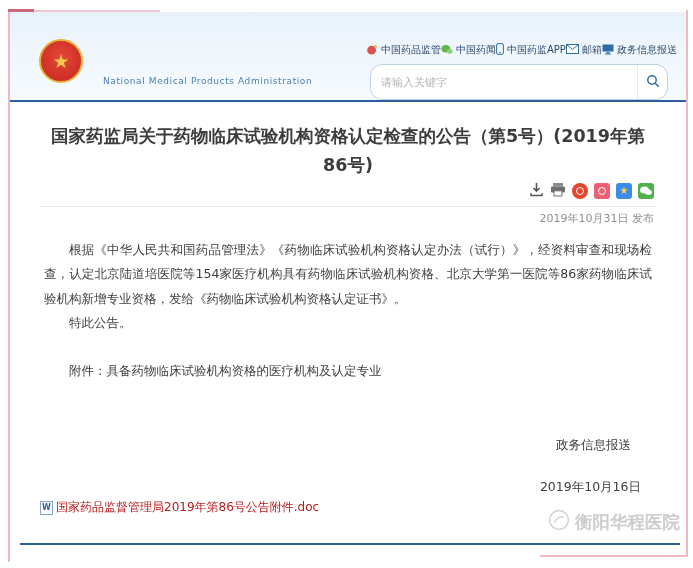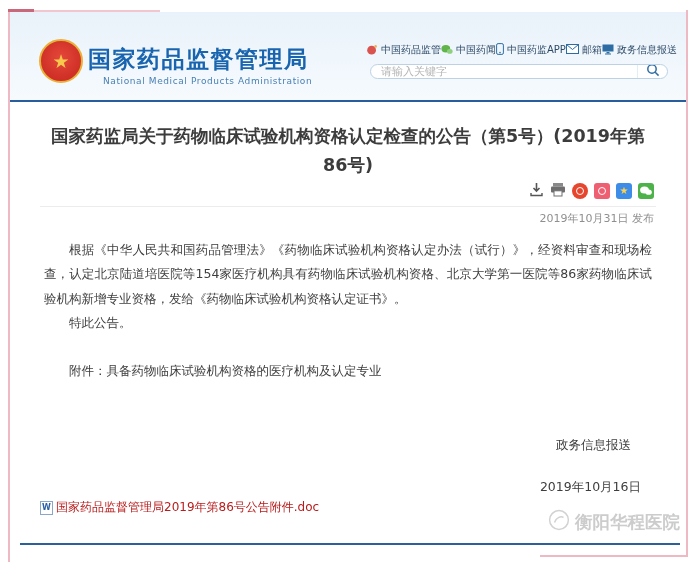--- a/index.html
+++ b/index.html
@@ -27,21 +27,21 @@
   .org-cn { position:absolute; left:78px; top:32px; font-size:23px; font-weight:bold;
     color:#1864ae; letter-spacing:1.5px; white-space:nowrap; }
   .org-en { position:absolute; left:93px; top:64px; font-size:9px; color:#4a80b4;
     letter-spacing:0.6px; white-space:nowrap; }
 
   .topnav { position:absolute; right:18px; top:31px; width:302px; display:flex;
     justify-content:space-between; }
   .topnav a { display:flex; align-items:center; gap:3px; font-size:10px; color:#2e4a68;
     text-decoration:none; white-space:nowrap; cursor:pointer; }
 
-  .searchbox { position:absolute; right:18px; top:52px; width:298px; height:15px;
+  .searchbox { position:absolute; right:18px; top:52px; width:298px; height:36px;
     background:#fff; border:1px solid #bcd2e4; border-radius:12px;
     display:flex; align-items:flex-start; overflow:hidden; }
   .searchbox input { flex:1; height:100%; border:none; outline:none; background:transparent;
     padding:0 10px; font-size:11px; color:#555; font-family:inherit; }
   .searchbox input::placeholder { color:#b5b5b5; }
   .search-btn { width:30px; height:100%; border:none; background:transparent;
     border-left:1px solid #e3edf5; display:flex; align-items:center; justify-content:center;
     cursor:pointer; }
 
   .header-divider { position:absolute; left:0; top:88px; width:100%; height:2px; background:#2a5d9b; }
@@ -92,21 +92,20 @@
 <div class="frame frame-corner"></div>
 <div class="frame frame-right"></div>
 <div class="frame frame-bottom"></div>
 
 <div class="page">
 
   <header class="site-header">
     <div class="emblem">
       <span>★</span>
     </div>
-    <div class="org-cn">国家药品监督管理局</div>
     <div class="org-en">National Medical Products Administration</div>
 
     <nav class="topnav">
       <a>
         <span><svg width="12" height="11">
               <circle cx="5.6" cy="6.2" r="4.4" fill="#d9534f"></circle>
               <circle cx="9.6" cy="2.4" r="1.3" fill="#f0ad4e"></circle>
             </svg></span>
         <span>中国药品监管</span>
       </a>

